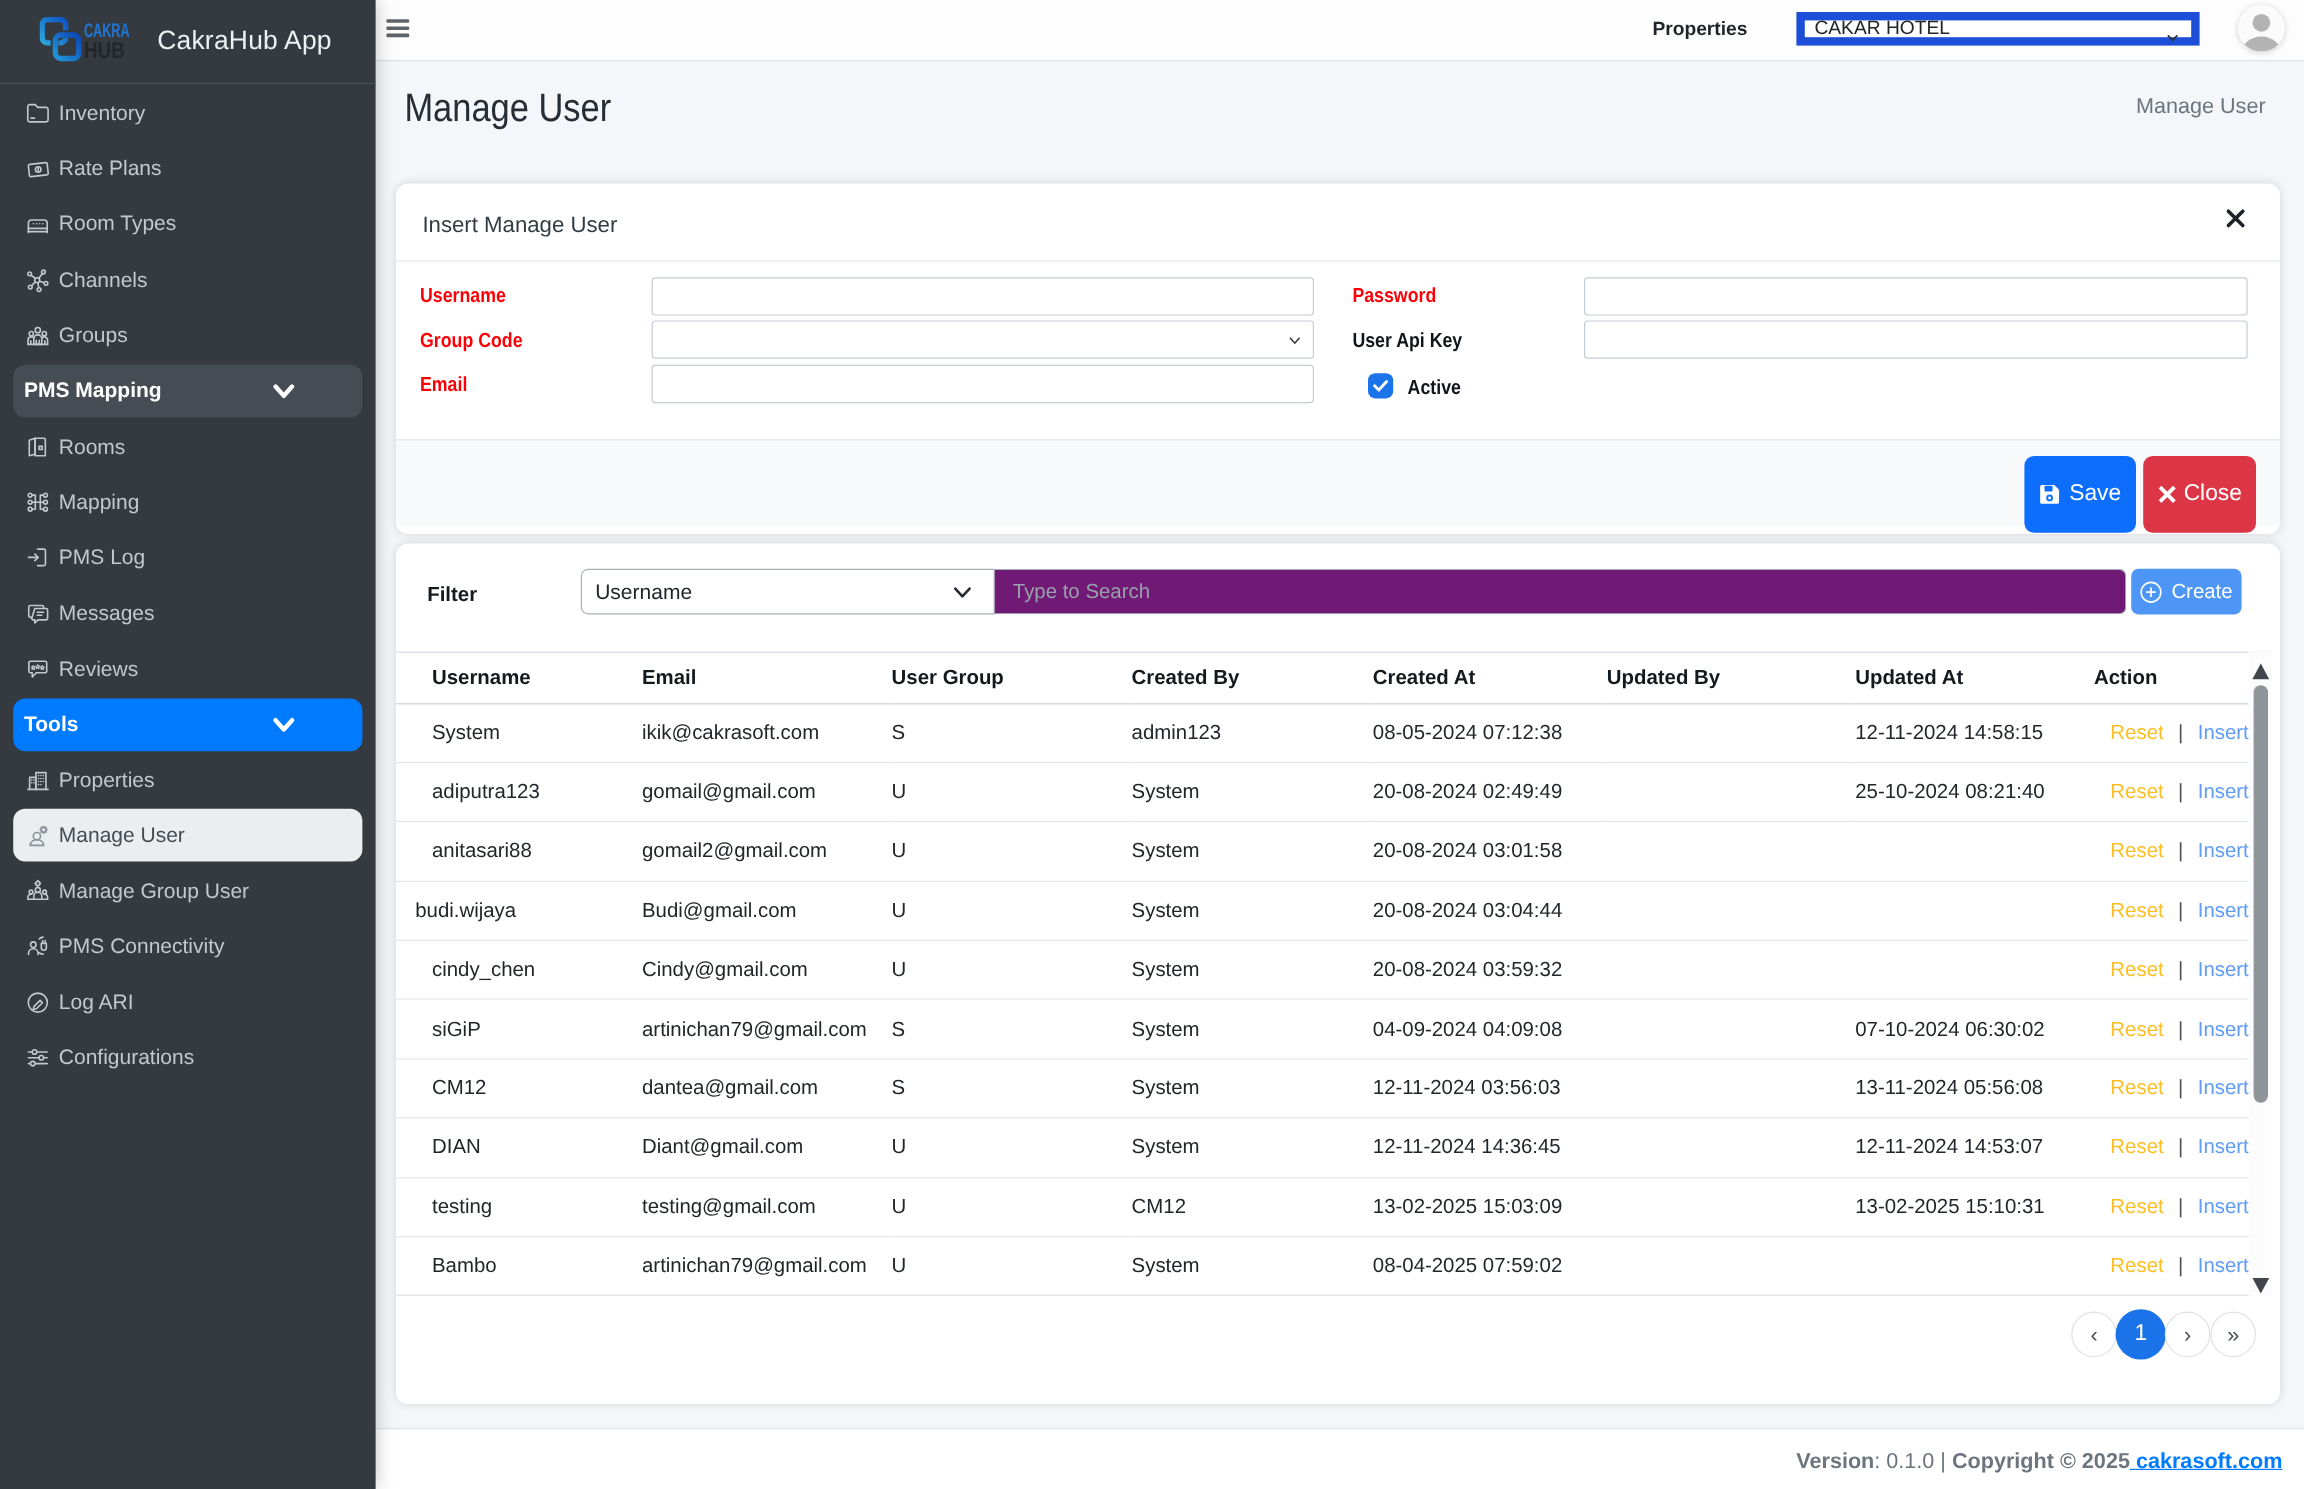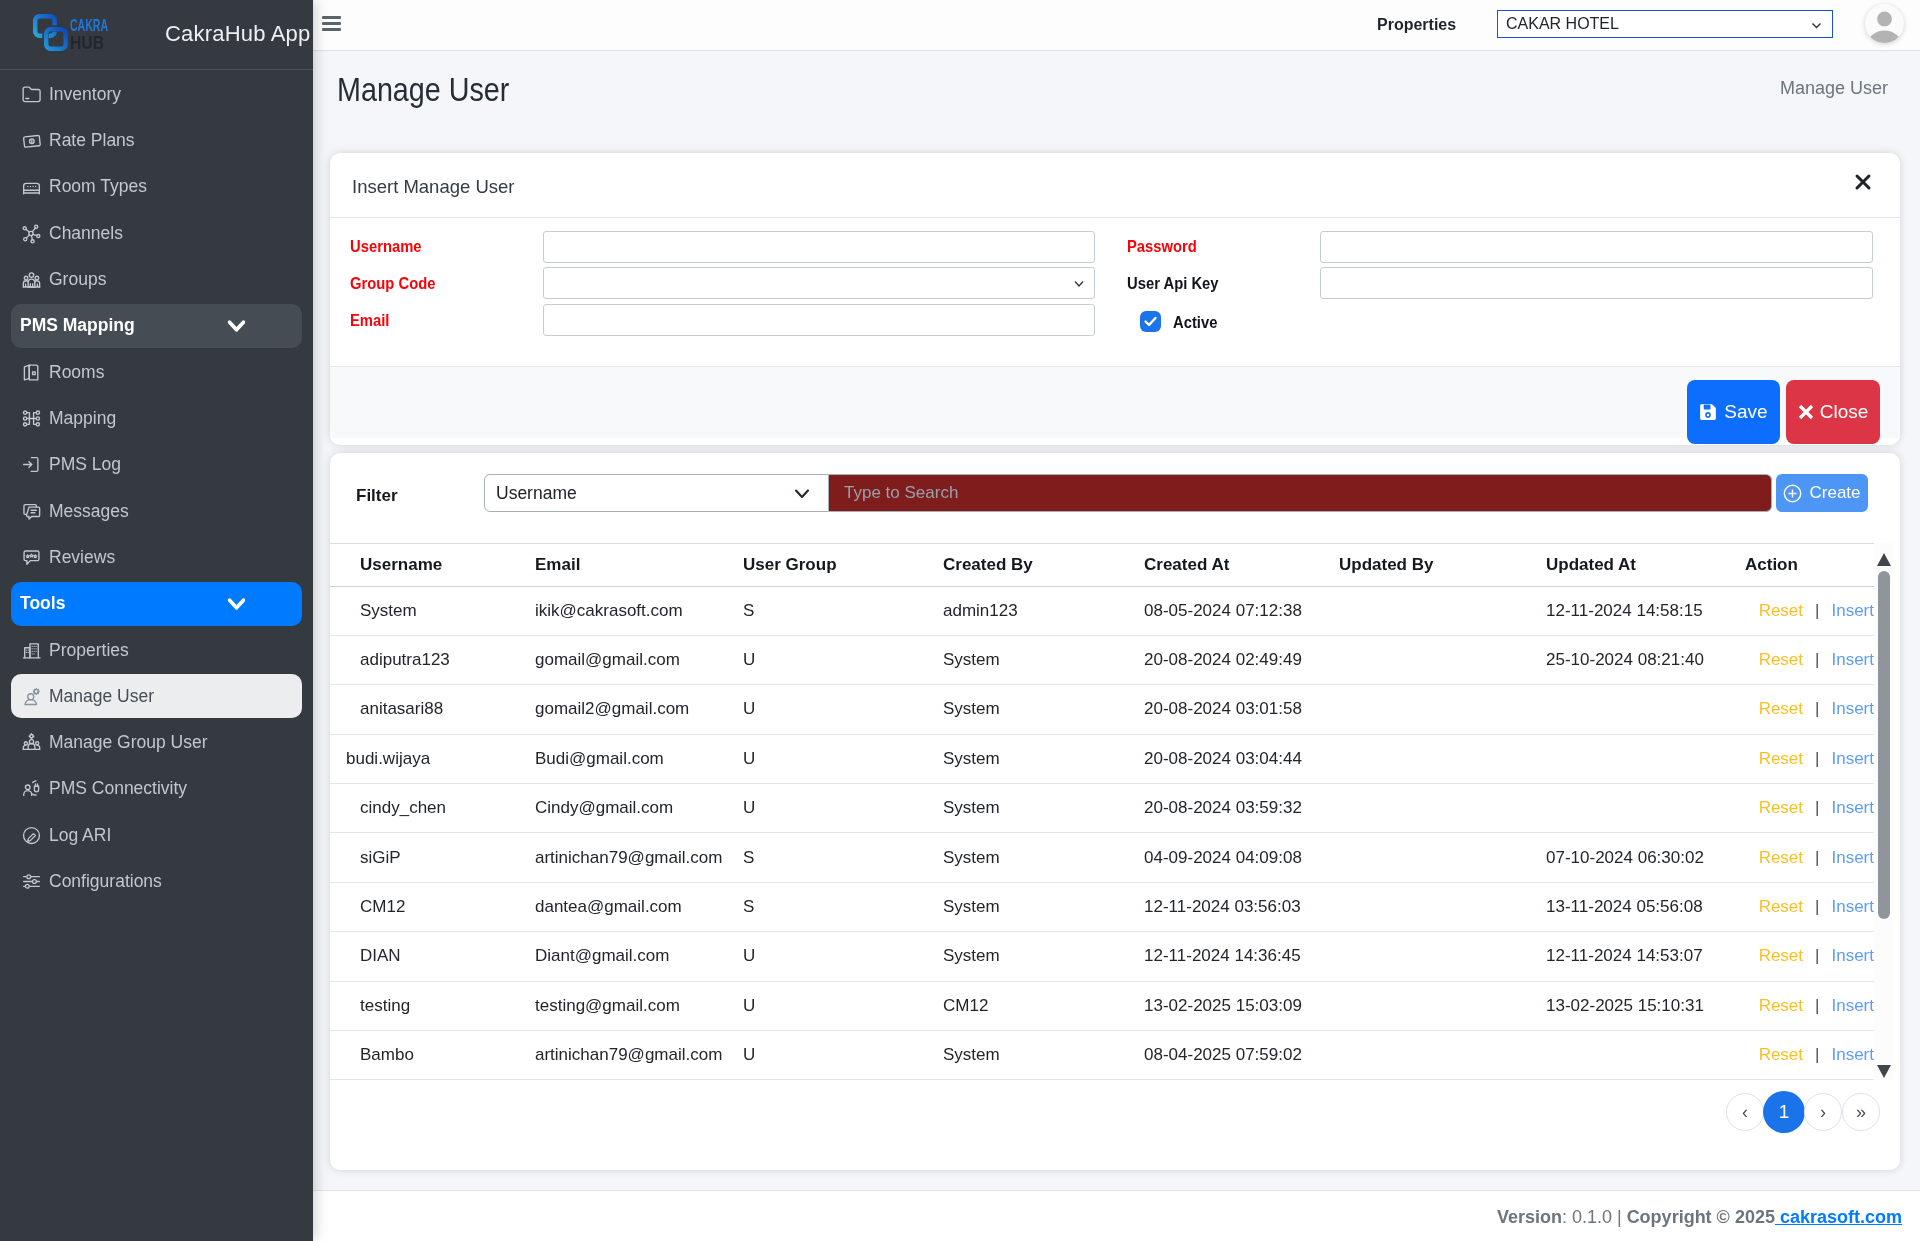--- a/index.html
+++ b/index.html
@@ -2,36 +2,36 @@
 <html><head>
 <meta charset="utf-8">
 <style>
 * { margin:0; padding:0; box-sizing:border-box; }
 html,body { width:1920px; height:1241px; overflow:hidden; }
 body { font-family:"Liberation Sans", sans-serif; background:#f4f6f9; position:relative; }
 
 
 .sidebar { position:absolute; left:0; top:0; width:313px; height:1241px; background:#343a40; z-index:5; box-shadow:0 0 14px rgba(0,0,0,.25); }
 .brand { height:70px; position:relative; border-bottom:1px solid #4b545c; }
-.brand-text { position:absolute; left:131px; top:21px; color:#eef0f2; font-size:22px; font-weight:400; letter-spacing:.2px;margin-left:34px; }
+.brand-text { position:absolute; left:131px; top:21px; color:#eef0f2; font-size:22px; font-weight:400; letter-spacing:.2px; }
 .nav { padding-top:1px; }
 .nav-item { height:46.4px; display:flex; align-items:center; color:#c2c7d0; font-size:17.5px; padding-left:20px; position:relative; }
 .nav-item svg { width:23px; height:23px; flex:0 0 23px; margin-right:6px; }
 .pill { margin:1px 11px; padding-left:9px; width:291px; border-radius:10px; height:44px;text-align:right; }
 .pill-gray { background:#454c53; color:#fff; font-weight:700; }
 .pill-blue { background:#007bff; color:#fff; font-weight:700; }
 .pill-light { background:#ebedef; color:#454d55; }
 .chev { position:absolute; right:48px; top:50%; transform:translateY(-50%); }
 
 
 .navbar { position:absolute; left:313px; top:0; width:1607px; height:51px; background:#fdfdfe; border-bottom:1px solid #dee2e6; }
 .burger { position:absolute; left:9px; top:16px; width:19px; }
 .burger div { height:2.6px; background:#5c636b; margin-bottom:3.6px; border-radius:1px; }
 .props-label { position:absolute; left:1064px; top:16px; font-size:16px; font-weight:700; color:#1f2429; }
-.props-select { position:absolute; left:1184px; top:10px; width:336px; height:28px; background:#fff; border:1px solid #1d4ed8; font-size:16px; color:#212529; display:flex; align-items:center; padding-left:8px; }
+.props-select { position:absolute; left:1184px; top:10px; width:336px; height:28px; background:#fff; border:7px solid #1d4ed8; font-size:16px; color:#212529; display:flex; align-items:center; padding-left:8px; }
 .props-select .sc { position:absolute; right:10px; top:9px; }
 .avatar { position:absolute; left:1552px; top:4px; width:39px; height:39px; border-radius:50%; background:#fbfbfc; box-shadow:0 1px 5px rgba(0,0,0,.18); overflow:hidden; }
 
 
 .page-title { position:absolute; left:337px; top:71px; font-size:33px; font-weight:500; color:#262d35; transform:scaleX(.87); transform-origin:left; }
 .crumb { position:absolute; right:32px; top:78px; font-size:18px; color:#6c757d; }
 
 
 .card { position:absolute; left:330px; width:1570px; background:#fff; border-radius:10px; box-shadow:0 0 8px rgba(0,0,0,.14); }
 #card1 { top:153px; height:292px; }
@@ -46,21 +46,21 @@
 .f-input { position:absolute; height:32px; width:552px; border:1px solid #c6ccd3; background:#fff; border-radius:3px; }
 .f-select { position:absolute; height:32px; width:552px; border:1px solid #c6ccd3; background:#fff; border-radius:3px; }
 .c1-foot { position:absolute; left:0; top:213px; width:1570px; height:72px; background:#f8f9fa; border-top:1px solid #e4e7ea; }
 .btn { position:absolute; top:13px; height:64px; border-radius:8px; color:#fff; font-size:19px; font-weight:500; display:flex; align-items:center; justify-content:center; }
 .btn-save { left:1357px; width:93px; background:#0d6efd; }
 .btn-close { left:1456px; width:94px; background:#dc3545; }
 
 
 .flt-label { position:absolute; left:26px; top:33px; font-size:17px; font-weight:700; color:#14191e; }
 .flt-select { position:absolute; left:154px; top:21px; width:345px; height:38px; border:1px solid #a9afb6; border-radius:6px 0 0 6px; background:#fff; font-size:17.5px; color:#212529; display:flex; align-items:center; padding-left:11px; }
-.flt-input { position:absolute; left:499px; top:21px; width:943px; height:38px; border:1px solid #a9afb6; border-left:none; border-radius:0 6px 6px 0; background:#7f1d1d; font-size:17px; color:#98a1ab; display:flex; align-items:center; padding-left:15px; }
+.flt-input { position:absolute; left:499px; top:21px; width:943px; height:38px; border:1px solid #a9afb6; border-left:none; border-radius:0 6px 6px 0; background:#701a75; font-size:17px; color:#98a1ab; display:flex; align-items:center; padding-left:15px; }
 .btn-create { position:absolute; left:1446px; top:21px; width:92px; height:38px; background:#4e96f5; border-radius:6px; color:#fff; font-size:17px; display:flex; align-items:center; justify-content:center; }
 
 
 .tbl-wrap { position:absolute; left:0; top:90px; width:1563px; height:537px; border-top:1px solid #d9dde1; border-bottom:1px solid #ced3d9; }
 table { border-collapse:collapse; width:1544px; table-layout:fixed; font-size:17px; color:#22262b; }
 th { text-align:left; font-weight:700; color:#14191e; height:42px; border-bottom:1px solid #ccd1d7; padding:0; }
 td { height:49.4px; border-bottom:1px solid #e3e6ea; padding:0; }
 .act { text-align:right; }
 .rst { color:#fbbf24; } .ins { color:#5f9cf6; } .pipe { color:#4b5157; padding:0 12px; }
 .sbar { position:absolute; left:1544px; top:90px; width:19px; height:537px; background:#fcfcfd; }

